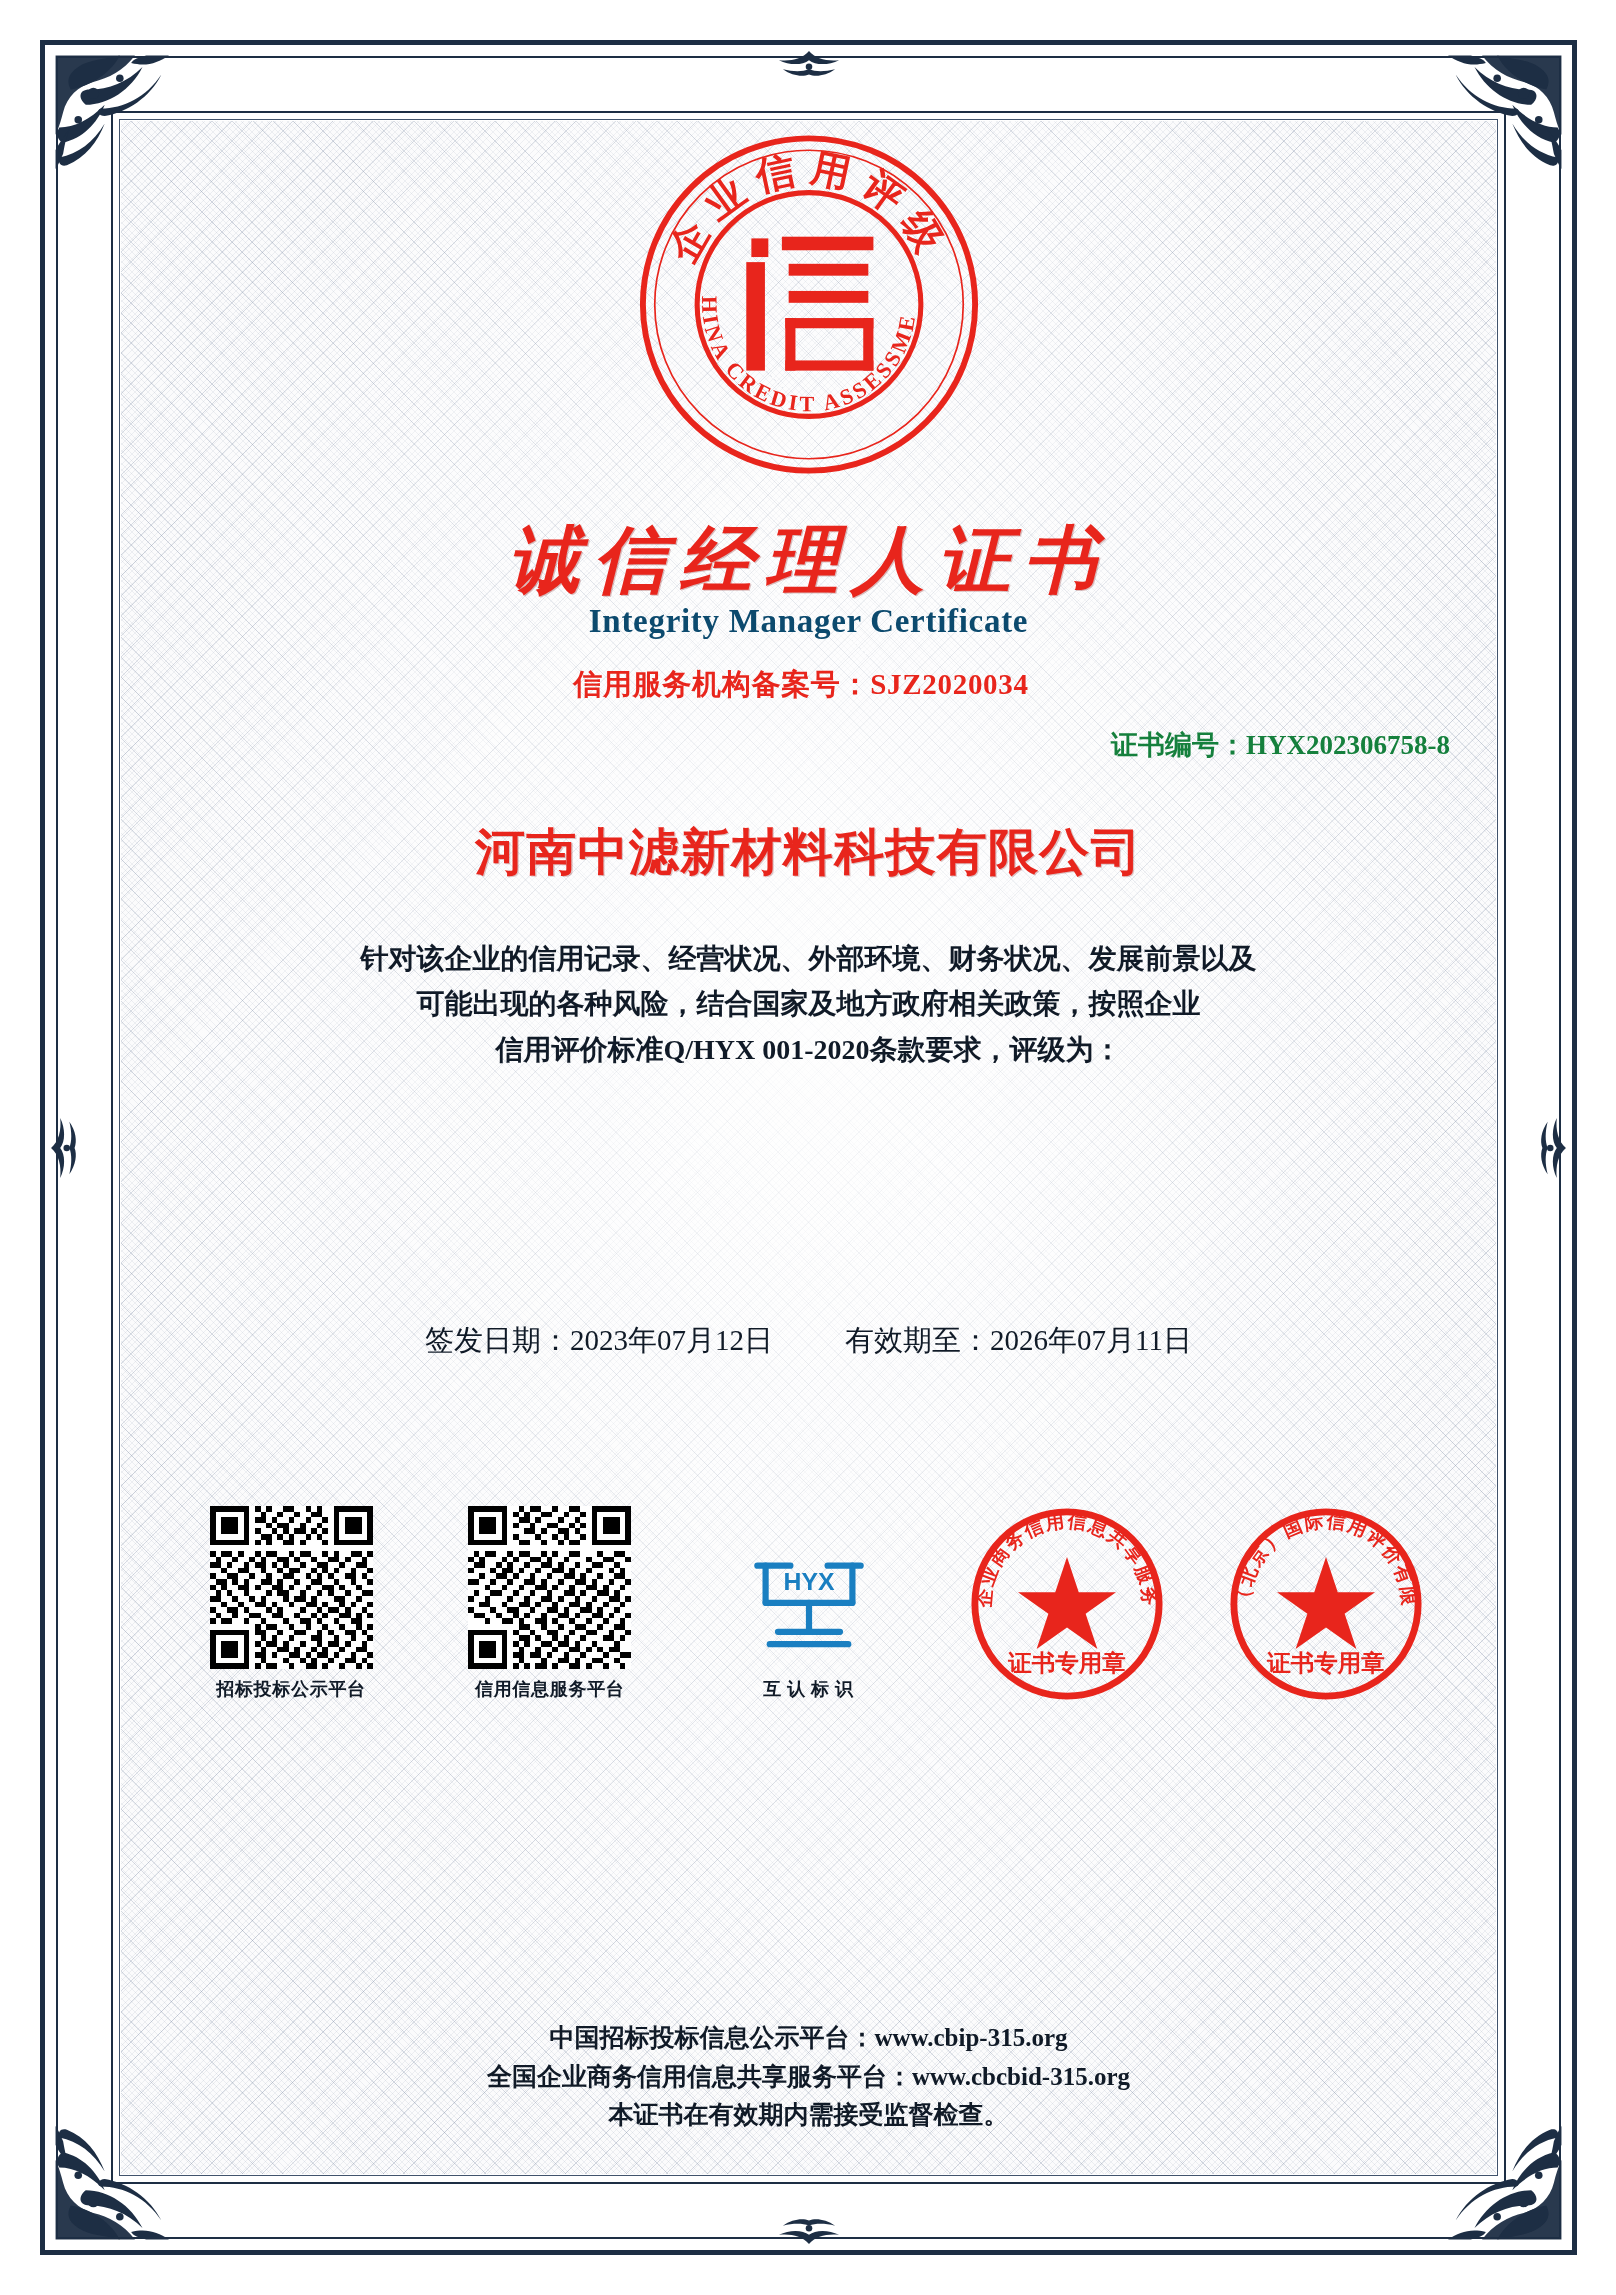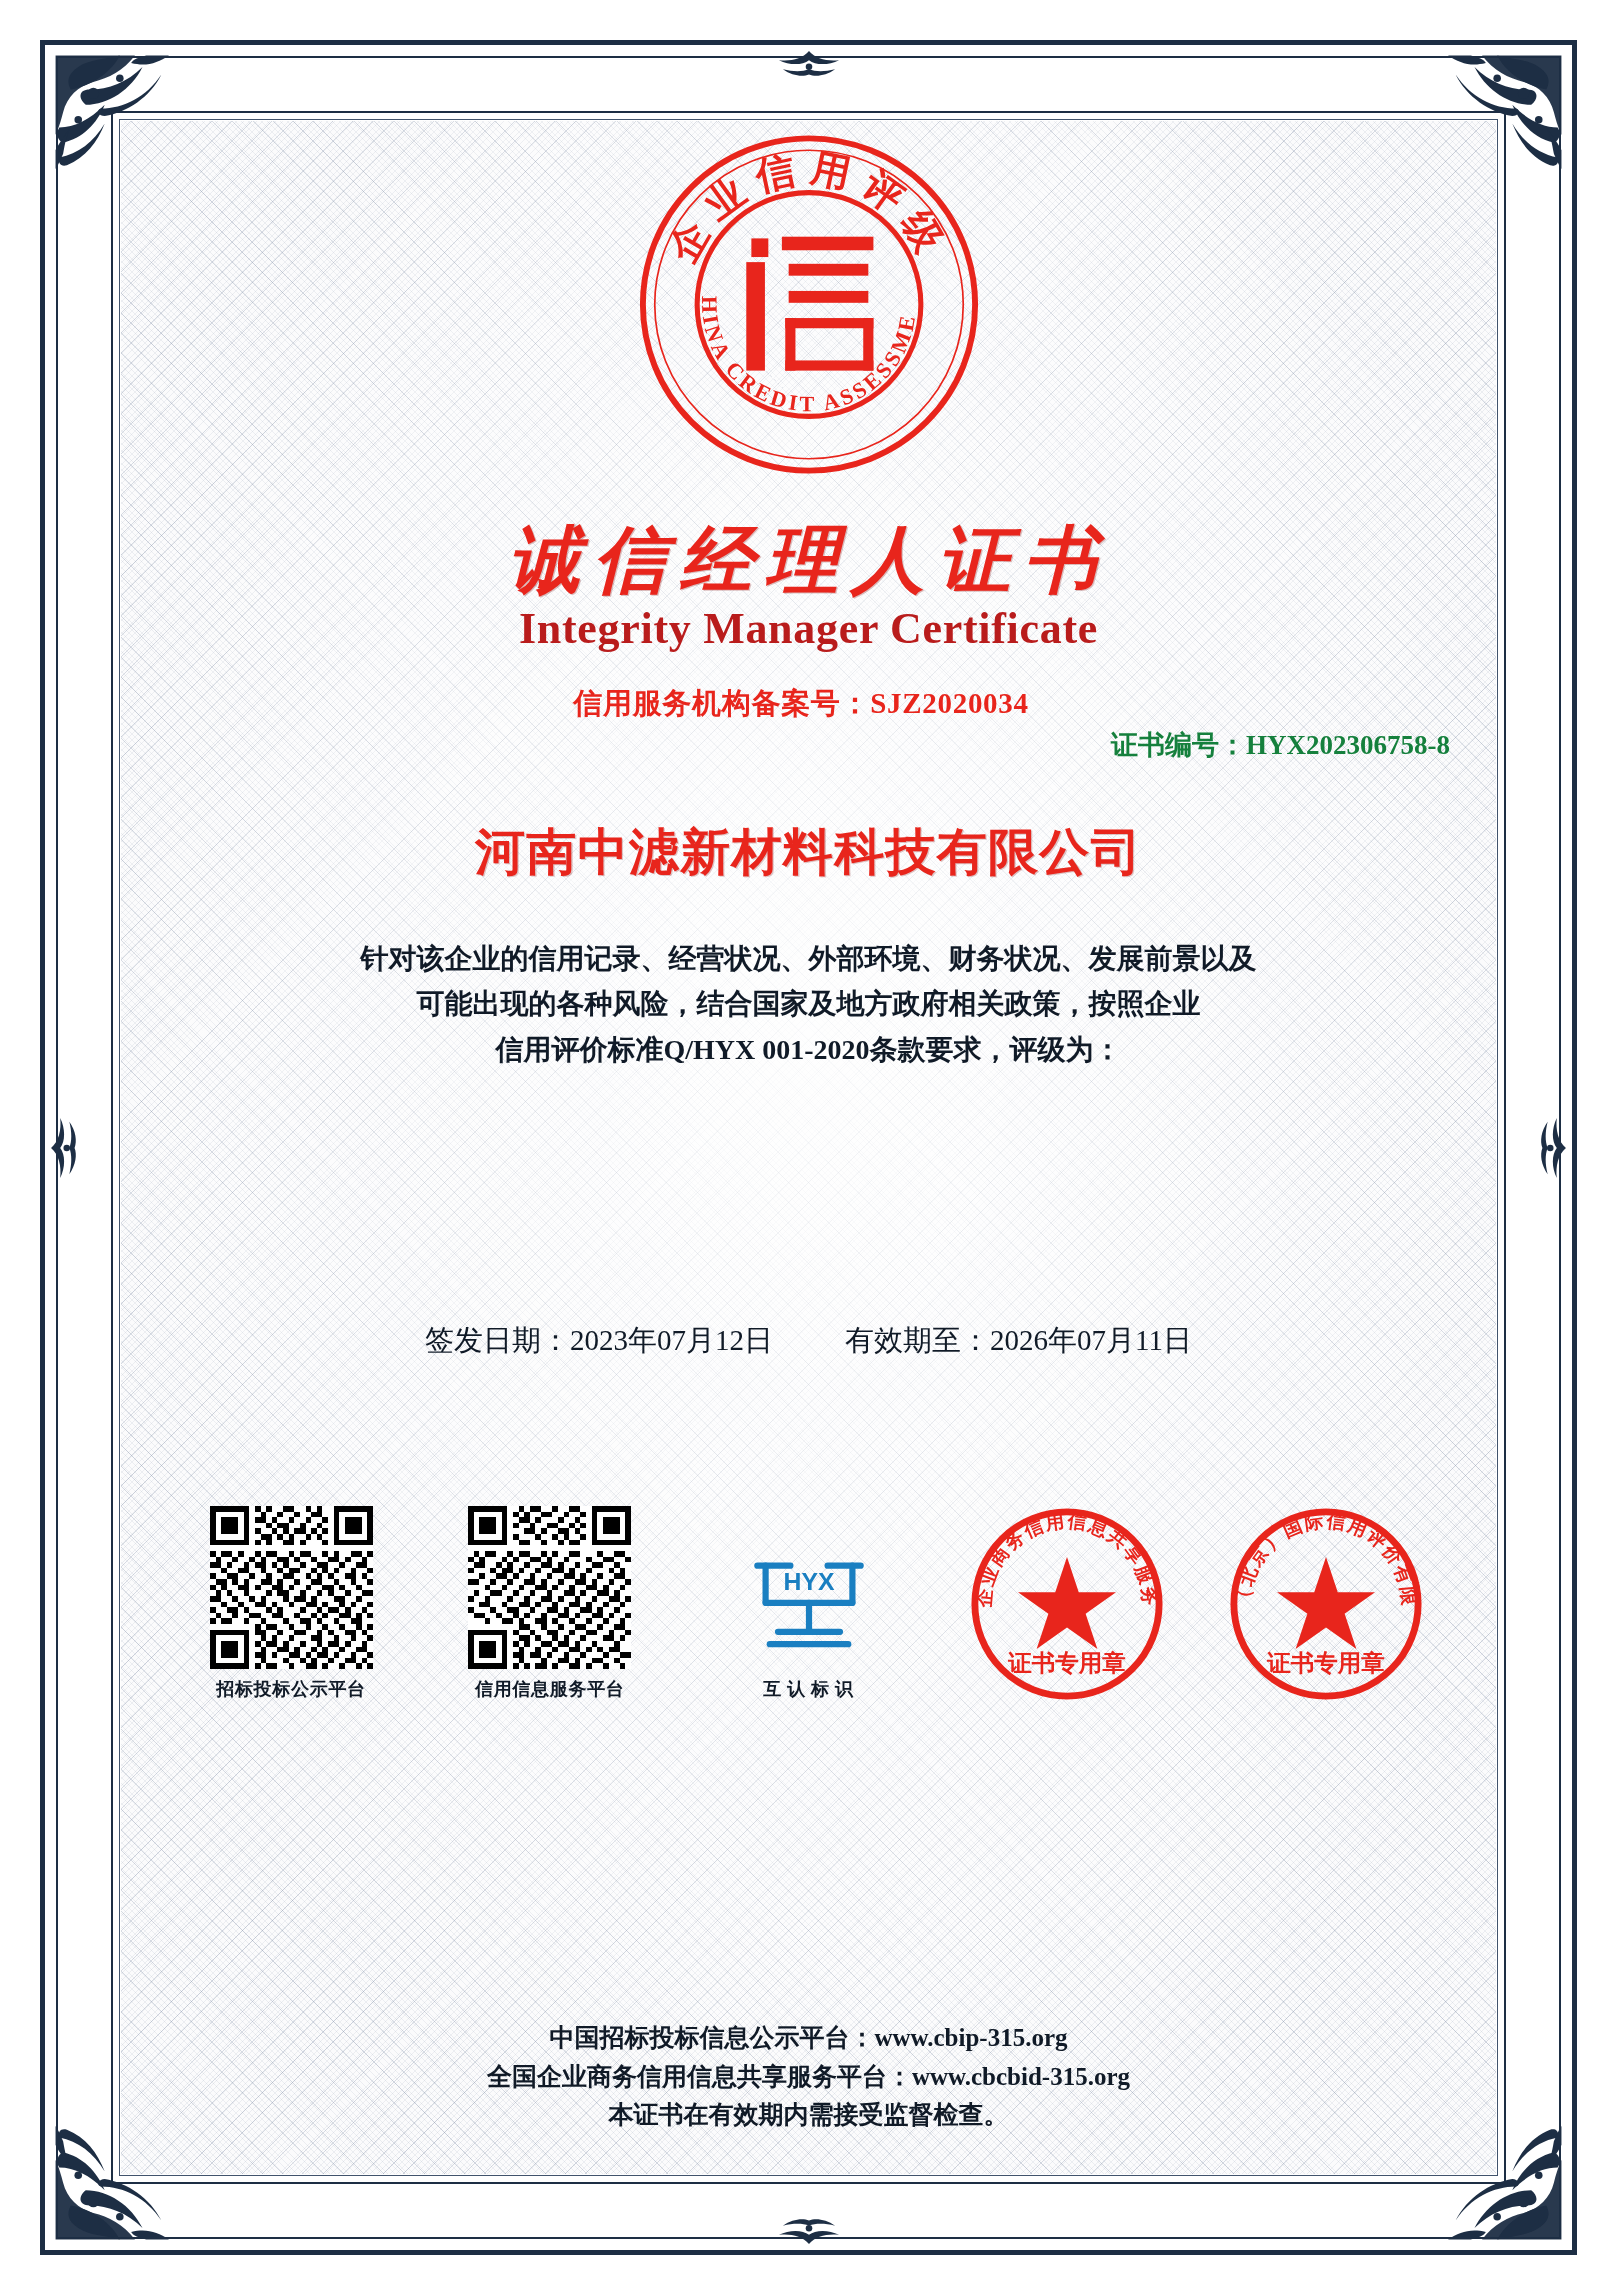--- a/index.html
+++ b/index.html
@@ -127,34 +127,33 @@
     font-weight: bold;
     color: #e8251c;
     font-family: "DejaVu Serif", "Liberation Serif", serif;
     text-shadow: 1.3px 1.3px 0 rgba(120,0,0,0.25);
     font-style: italic;
   }
   .title-en {
     position: absolute;
     left: 0; right: 0;
     top: 482px;
-    font-size: 44px;
+    font-size: 33px;
     font-weight: bold;
-    color: #b91c1c;
+    color: #0c4a6e;
     letter-spacing: 0.7px;
   }
   .record-no {
     position: absolute;
     left: 0; right: 15px;
     top: 544px;
     font-size: 29px;
     color: #e8251c;
     font-weight: bold;
     letter-spacing: 0.7px;
-    margin-top: 19px;
   }
   .cert-no {
     position: absolute;
     right: 46px;
     top: 606px;
     font-size: 27px;
     font-weight: bold;
     color: #15803d;
     margin-left: 46px;
   }

